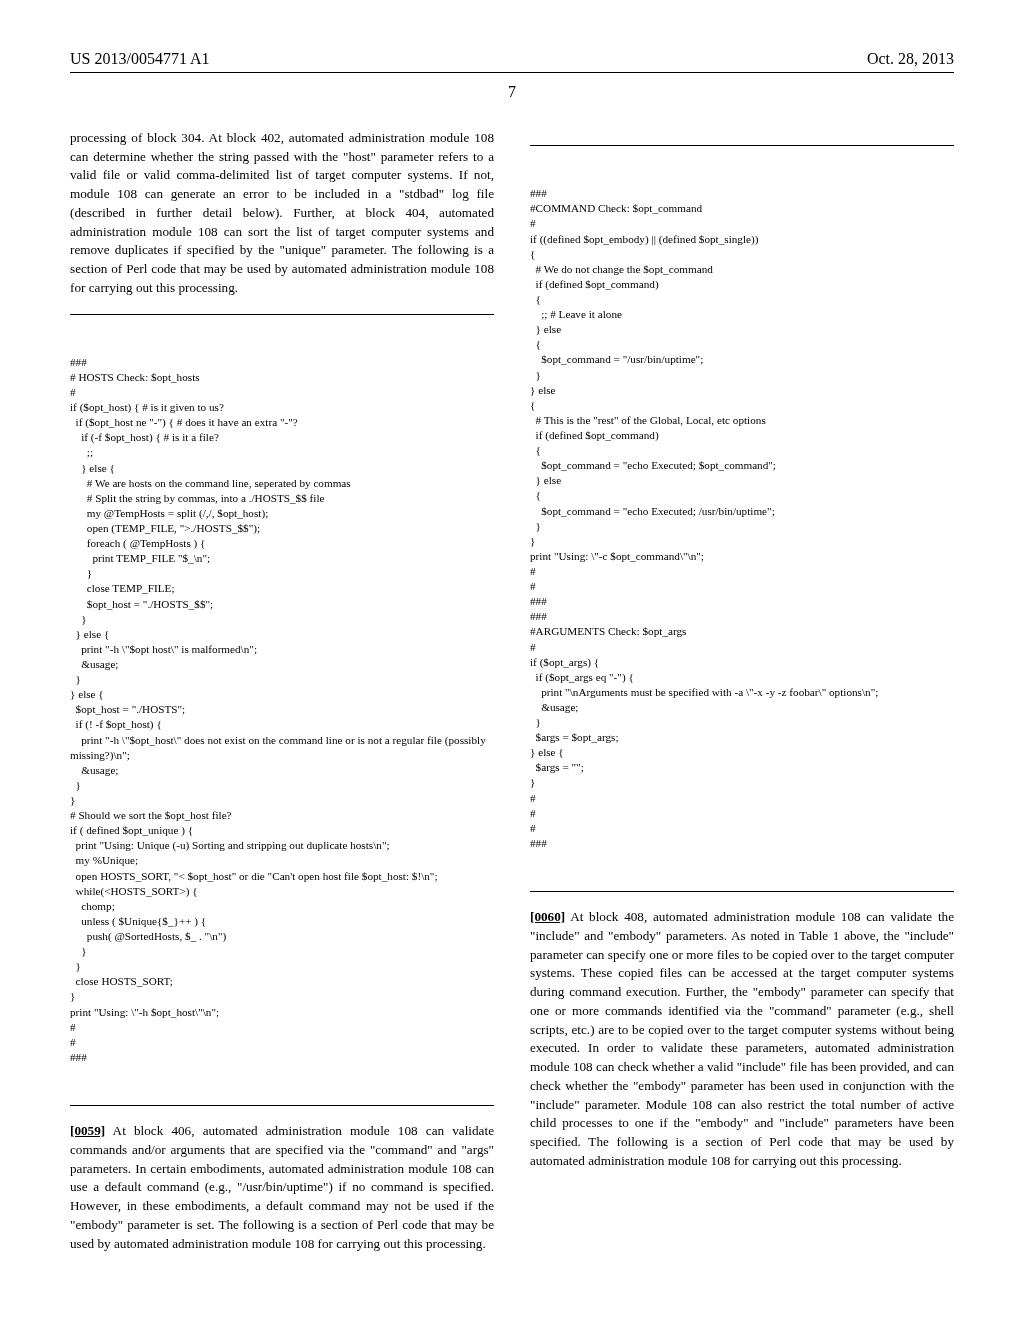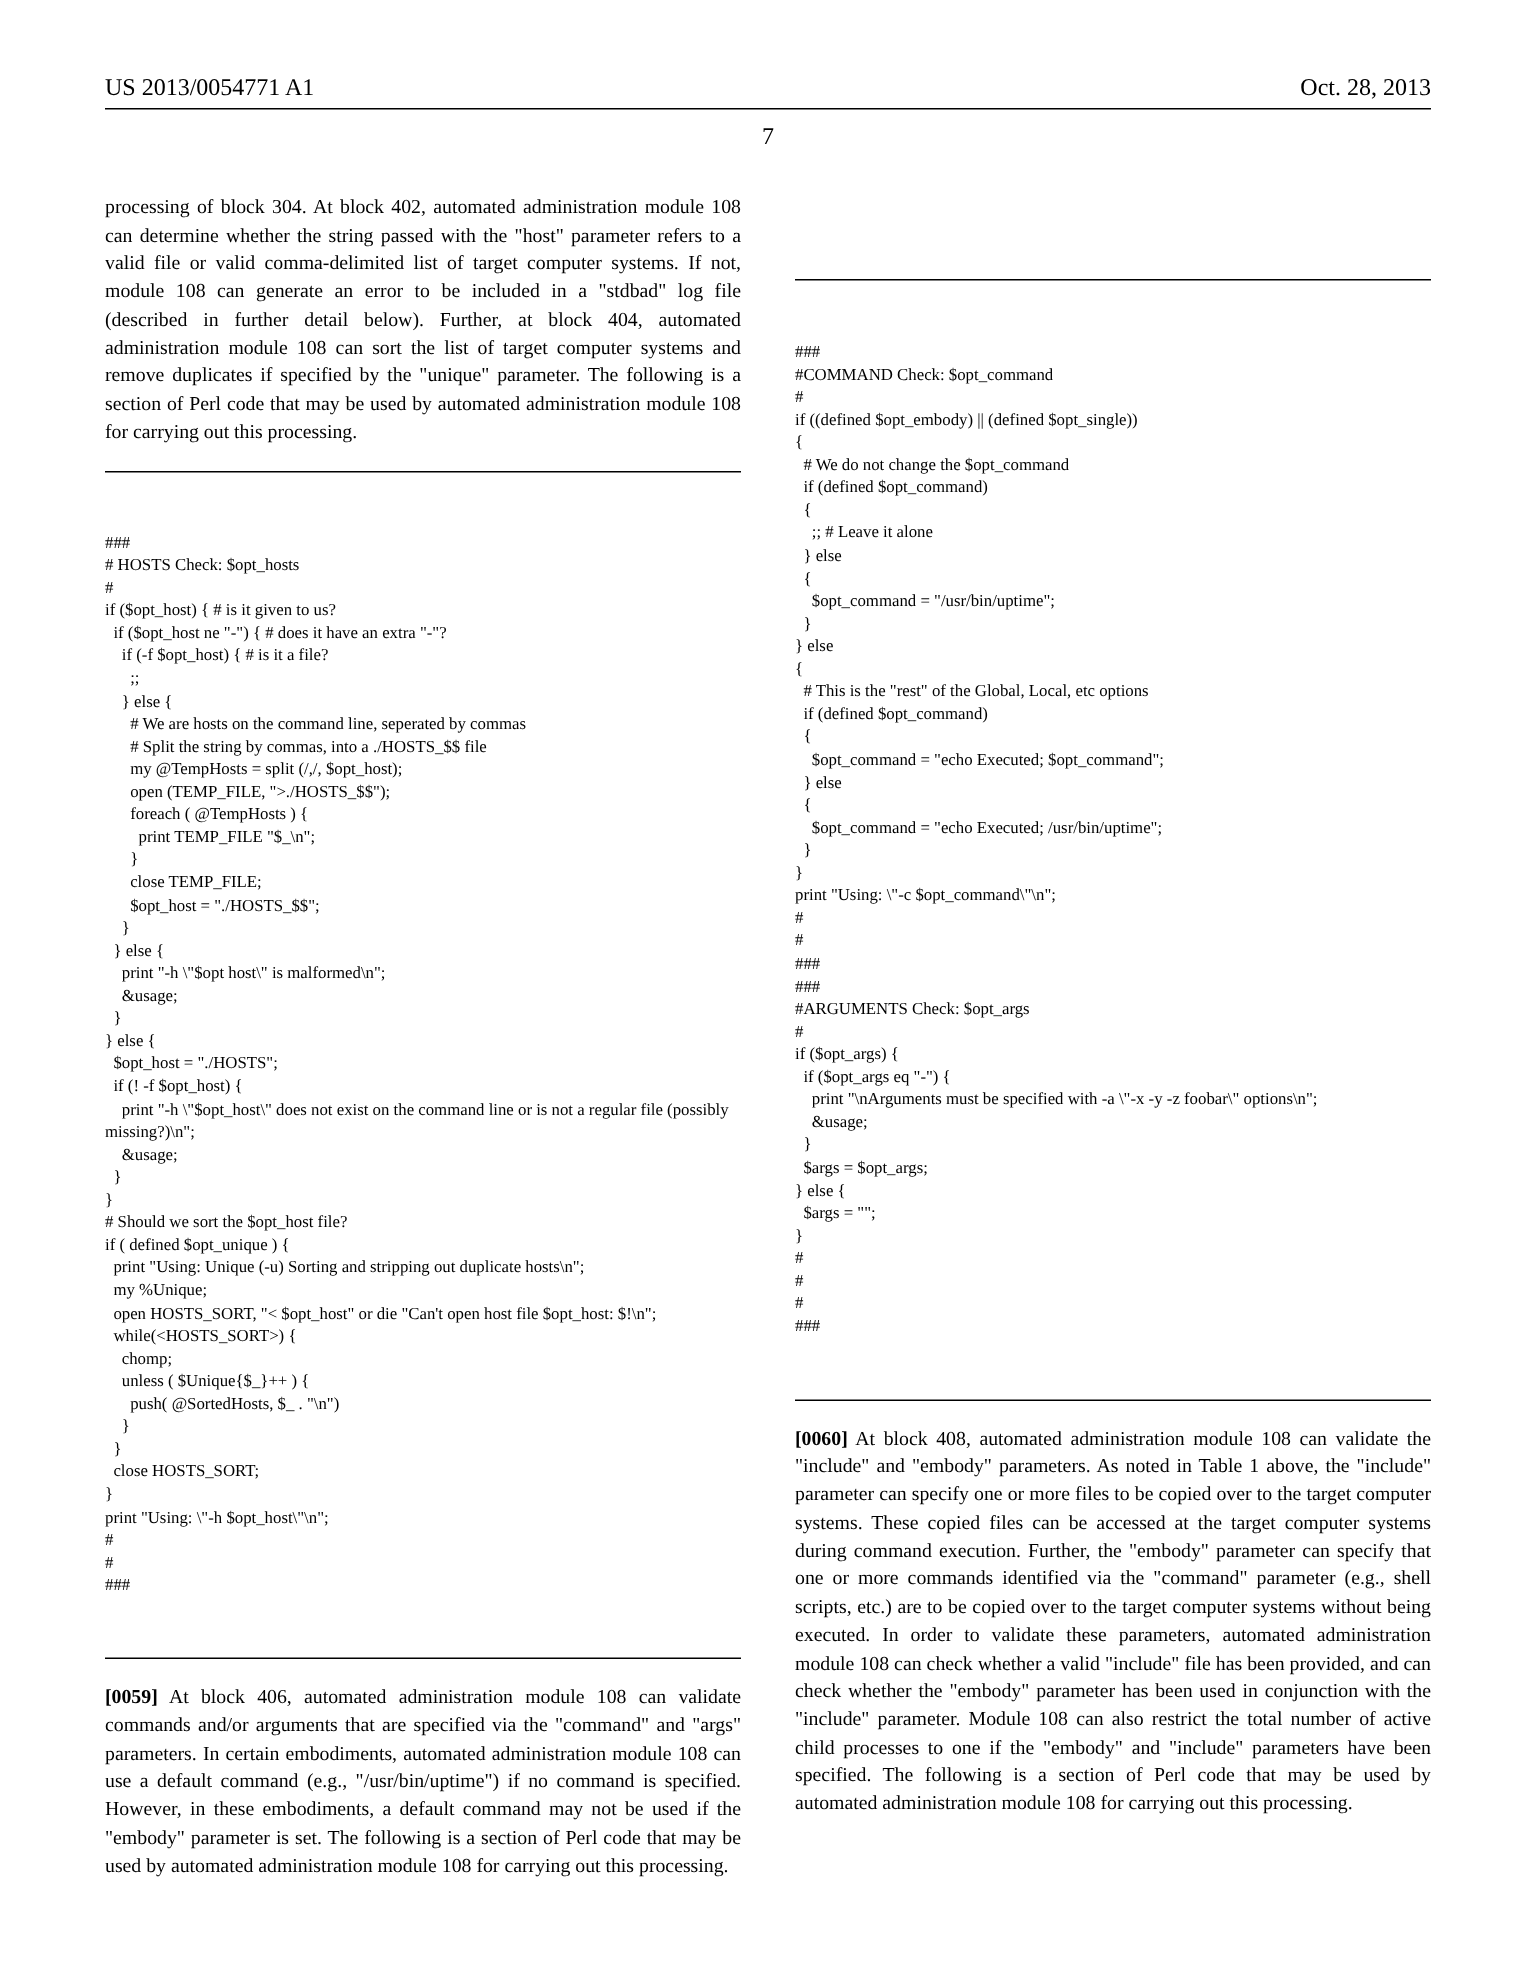--- a/index.html
+++ b/index.html
@@ -29,33 +29,33 @@
     margin: 2px 0 10px 0;
   }
   .pagenum {
     text-align: center;
     font-size: 16px;
     margin-bottom: 28px;
   }
   .columns {
     display: flex;
     gap: 36px;
-    align-items: center;
   }
   .col {
     flex: 1;
     font-size: 13.2px;
     line-height: 1.42;
   }
   .para {
     text-align: justify;
     margin: 0;
   }
   .para-ref {
     font-weight: bold;
+    text-decoration: underline;
   }
   .code-block {
     border-top: 1.5px solid #000;
     border-bottom: 1.5px solid #000;
     margin: 16px 0 16px 0;
     padding: 10px 0 10px 0;
     font-family: "Times New Roman", Times, serif;
     font-size: 11.2px;
     line-height: 1.35;
     white-space: pre-wrap;

